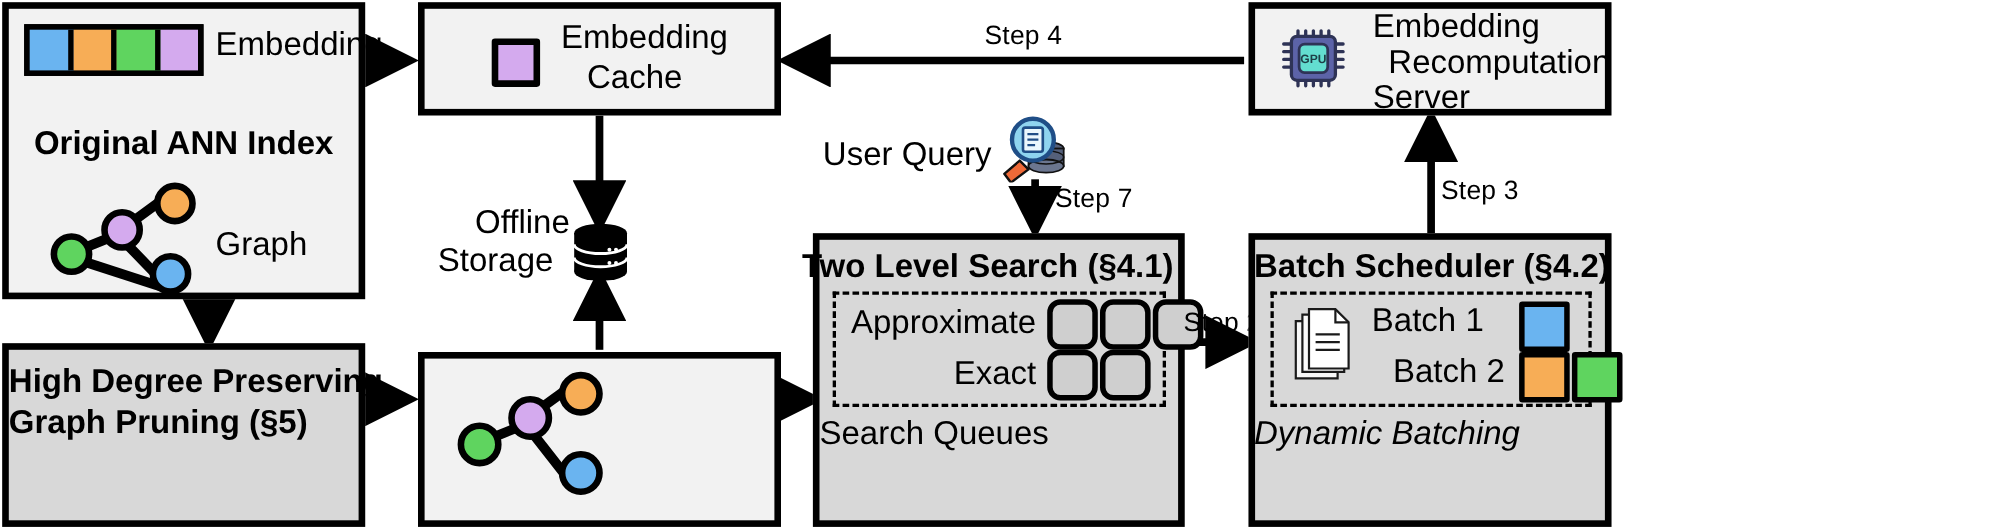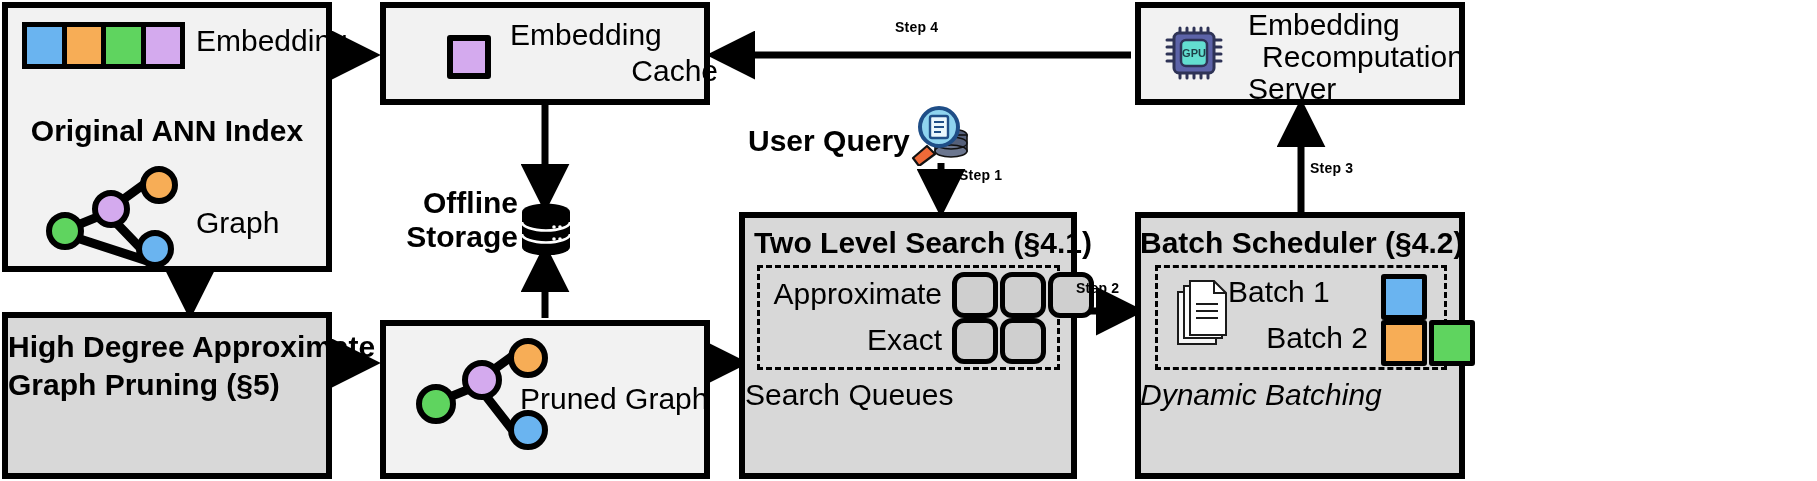--- a/index.html
+++ b/index.html
@@ -38,26 +38,26 @@
   .ttl {
     font-size: 30px;
     font-weight: 400;
   }
   .ttl-b {
     font-size: 30px;
     font-weight: 700;
     text-align: center;
   }
   .step {
-    font-size: 14px;
-    font-weight: 700;
+    font-size: 24px;
+    font-weight: 400;
     letter-spacing: 0.2px;
   }
   .plain { font-size: 30px; }
-  .plain-b { font-size: 30px; font-weight: 700; }
+  .plain-b { font-size: 30px; font-weight: 400; }
   svg.arrowlayer {
     position: absolute;
     left: 0; top: 0;
     width: 1817px; height: 481px;
     pointer-events: none;
   }
   .embstrip {
     position: absolute;
     display: flex;
     border: 5px solid #000;
@@ -162,31 +162,31 @@
     <div class="gedge" style="left:26px; top:62px; width:84px; transform:rotate(18deg);"></div>
     <div class="gnode" style="left:6px; top:44px; width:38px; height:38px; background:#5fd45f;"></div>
     <div class="gnode" style="left:52px; top:22px; width:38px; height:38px; background:#d4aaee;"></div>
     <div class="gnode" style="left:100px; top:-2px; width:38px; height:38px; background:#f7ad56;"></div>
     <div class="gnode" style="left:96px; top:62px; width:38px; height:38px; background:#6ab4f0;"></div>
   </div>
   <div class="lbl plain" style="left:196px; top:206px; width:130px;">Graph</div>
 
   <div class="box shaded" style="left:2px; top:312px; width:330px; height:167px;">
   </div>
-  <div class="lbl ttl-b" style="left:8px; top:330px; width:318px;">High Degree Approximate</div>
+  <div class="lbl ttl-b" style="left:8px; top:330px; width:318px;">High Degree Preserving</div>
   <div class="lbl ttl-b" style="left:8px; top:368px; width:258px;">Graph Pruning (§5)</div>
 
   <div class="box" style="left:380px; top:2px; width:330px; height:103px;">
   </div>
   <div class="sq" style="left:447px; top:35px; width:44px; height:44px; background:#d4aaee;"></div>
   <div class="lbl ttl" style="left:510px; top:18px; width:190px; text-align:left;">Embedding</div>
-  <div class="lbl ttl" style="left:528px; top:54px; width:190px; text-align:right;">Cache</div>
+  <div class="lbl ttl" style="left:482px; top:54px; width:190px; text-align:center;">Cache</div>
 
   <div class="lbl plain-b" style="left:408px; top:186px; width:110px; text-align:right;">Offline</div>
-  <div class="lbl plain-b" style="left:398px; top:220px; width:120px; text-align:right;">Storage</div>
+  <div class="lbl plain-b" style="left:398px; top:220px; width:120px; text-align:left;">Storage</div>
 
   <svg style="position:absolute; left:521px; top:203px; width:50px; height:52px;" viewBox="0 0 50 52">
     <ellipse cx="25" cy="9" rx="24" ry="8.5" fill="#000"></ellipse>
     <rect x="1" y="9" width="48" height="35" fill="#000"></rect>
     <ellipse cx="25" cy="44" rx="24" ry="8.5" fill="#000"></ellipse>
     <path d="M1,19 A24,8.5 0 0 0 49,19" fill="none" stroke="#fff" stroke-width="2.6"></path>
     <path d="M1,31 A24,8.5 0 0 0 49,31" fill="none" stroke="#fff" stroke-width="2.6"></path>
     <circle cx="33" cy="24" r="1.8" fill="#fff"></circle>
     <circle cx="39" cy="24" r="1.8" fill="#fff"></circle>
     <circle cx="33" cy="36" r="1.8" fill="#fff"></circle>
@@ -197,40 +197,39 @@
   </div>
   <div class="graphwrap" style="left:408px; top:350px; width:130px; height:100px;">
     <div class="gedge" style="left:28px; top:48px; width:50px; transform:rotate(-22deg);"></div>
     <div class="gedge" style="left:68px; top:28px; width:52px; transform:rotate(-36deg);"></div>
     <div class="gedge" style="left:72px; top:34px; width:52px; transform:rotate(52deg);"></div>
     <div class="gnode" style="left:8px; top:34px; width:40px; height:40px; background:#5fd45f;"></div>
     <div class="gnode" style="left:54px; top:10px; width:40px; height:40px; background:#d4aaee;"></div>
     <div class="gnode" style="left:100px; top:-12px; width:40px; height:40px; background:#f7ad56;"></div>
     <div class="gnode" style="left:100px; top:60px; width:40px; height:40px; background:#6ab4f0;"></div>
   </div>
-  <div class="lbl ttl" style="left:520px; top:382px; width:190px; text-align:left;">Pruned Graph</div>
 
   <div class="lbl plain-b" style="left:748px; top:124px; width:150px; text-align:left;">User Query</div>
 
   <svg style="position:absolute; left:903px; top:104px; width:66px; height:62px;" viewBox="0 0 66 62">
     <ellipse cx="48" cy="31" rx="16" ry="6" fill="#55607a" stroke="#111" stroke-width="1.6"></ellipse>
     <rect x="32" y="31" width="32" height="16" fill="#55607a" stroke="#111" stroke-width="1.6"></rect>
     <ellipse cx="48" cy="47" rx="16" ry="6" fill="#6b768f" stroke="#111" stroke-width="1.6"></ellipse>
     <ellipse cx="48" cy="39" rx="16" ry="6" fill="none" stroke="#111" stroke-width="1.4"></ellipse>
     <path d="M32,50 L16,62 L10,54 L24,42 z" fill="#ef6a38" stroke="#111" stroke-width="2.2" stroke-linejoin="round"></path>
     <circle cx="36" cy="23" r="19" fill="#8fd4ef" stroke="#1f4e87" stroke-width="4"></circle>
     <rect x="27" y="12" width="18" height="22" rx="2" fill="#eaf7fd" stroke="#1f4e87" stroke-width="2.4"></rect>
     <path d="M31,18 h10 M31,23 h10 M31,28 h7" stroke="#1f4e87" stroke-width="2"></path>
   </svg>
 
-  <div class="lbl step" style="left:959px; top:168px; width:110px;">Step 1</div>
+  <div class="lbl step" style="left:959px; top:168px; width:110px;">Step 7</div>
 
   <div class="box shaded" style="left:739px; top:212px; width:338px; height:267px;">
   </div>
-  <div class="lbl ttl-b" style="left:754px; top:226px; width:326px;">Two Level Search (§4.1)</div>
+  <div class="lbl ttl-b" style="left:729px; top:226px; width:326px;">Two Level Search (§4.1)</div>
   <div class="dashed" style="left:757px; top:265px; width:303px; height:105px;"></div>
 
   <div class="lbl ttl" style="left:762px; top:277px; width:180px; text-align:right;">Approximate</div>
   <div class="qrow" style="left:952px; top:272px;">
     <span class="qcell"></span>
     <span class="qcell"></span>
     <span class="qcell"></span>
   </div>
 
   <div class="lbl ttl" style="left:762px; top:323px; width:180px; text-align:right;">Exact</div>
@@ -249,21 +248,21 @@
   <div class="dashed" style="left:1155px; top:265px; width:292px; height:105px;"></div>
 
   <svg style="position:absolute; left:1174px; top:280px; width:56px; height:70px;" viewBox="0 0 56 70">
     <path d="M4,12 h26 l12,12 v40 h-38 z" fill="#f7f7f7" stroke="#1a1a1a" stroke-width="2"></path>
     <path d="M10,6 h26 l12,12 v40 h-38 z" fill="#fbfbfb" stroke="#1a1a1a" stroke-width="2"></path>
     <path d="M16,1 h24 l12,12 v42 h-36 z" fill="#ffffff" stroke="#1a1a1a" stroke-width="2"></path>
     <path d="M40,1 v12 h12" fill="none" stroke="#1a1a1a" stroke-width="2"></path>
     <path d="M22,24 h22 M22,31 h22 M22,38 h22" stroke="#1a1a1a" stroke-width="2"></path>
   </svg>
 
-  <div class="lbl ttl" style="left:1228px; top:275px; width:140px; text-align:left;">Batch 1</div>
+  <div class="lbl ttl" style="left:1228px; top:275px; width:140px; text-align:center;">Batch 1</div>
   <div class="batchsw" style="left:1381px; top:274px; background:#6ab4f0;"></div>
 
   <div class="lbl ttl" style="left:1228px; top:321px; width:140px; text-align:right;">Batch 2</div>
   <div class="batchsw" style="left:1381px; top:320px; background:#f7ad56;"></div>
   <div class="batchsw" style="left:1429px; top:320px; background:#5fd45f;"></div>
 
   <div class="lbl ttl" style="left:1140px; top:378px; width:320px;font-style:italic;">Dynamic Batching</div>
 
   <div class="lbl step" style="left:1310px; top:161px; width:100px;">Step 3</div>
 

